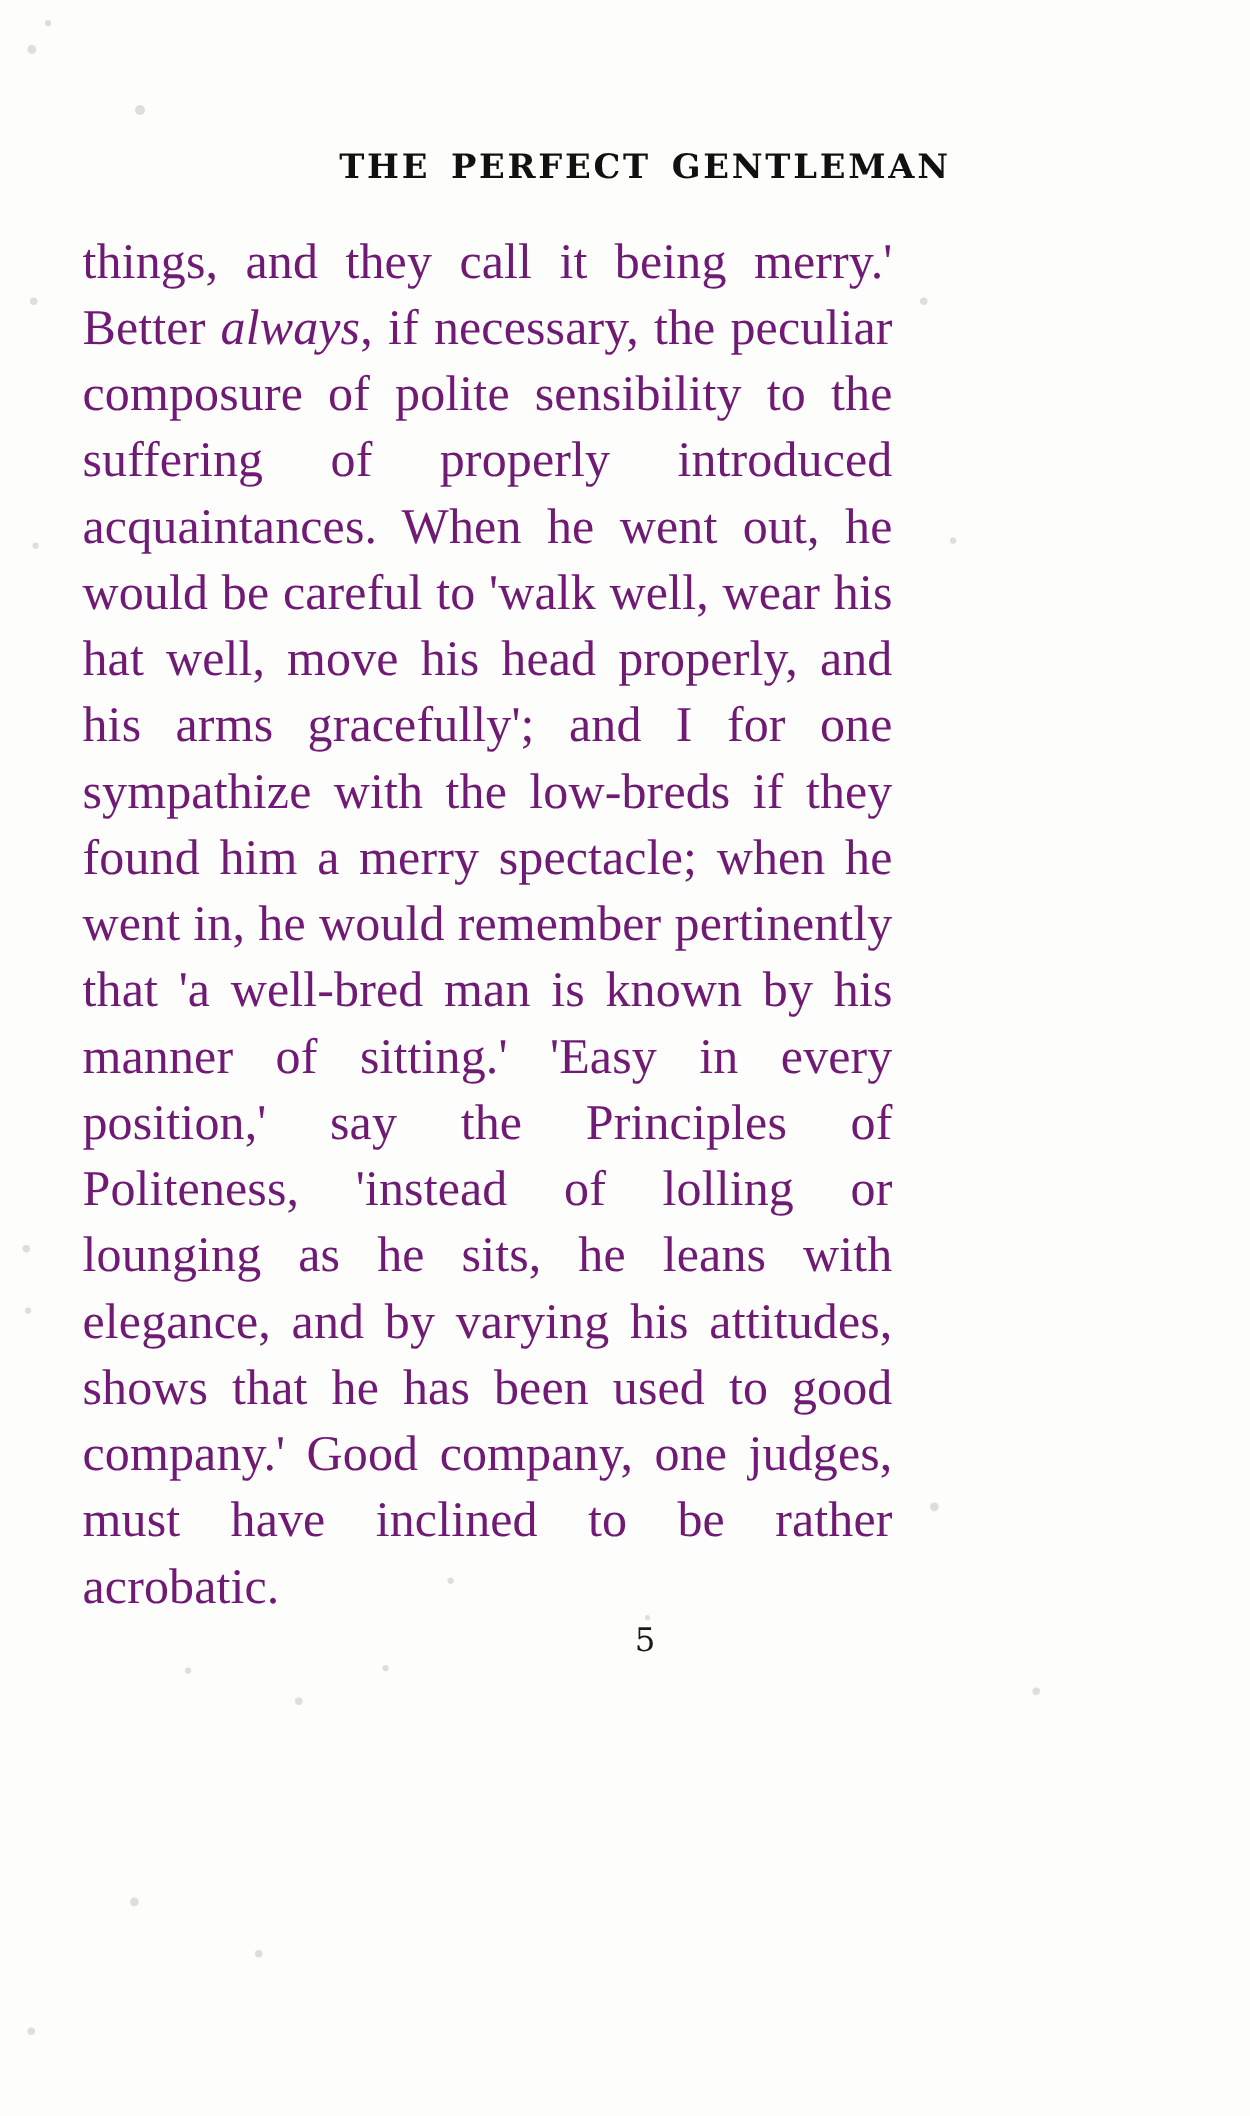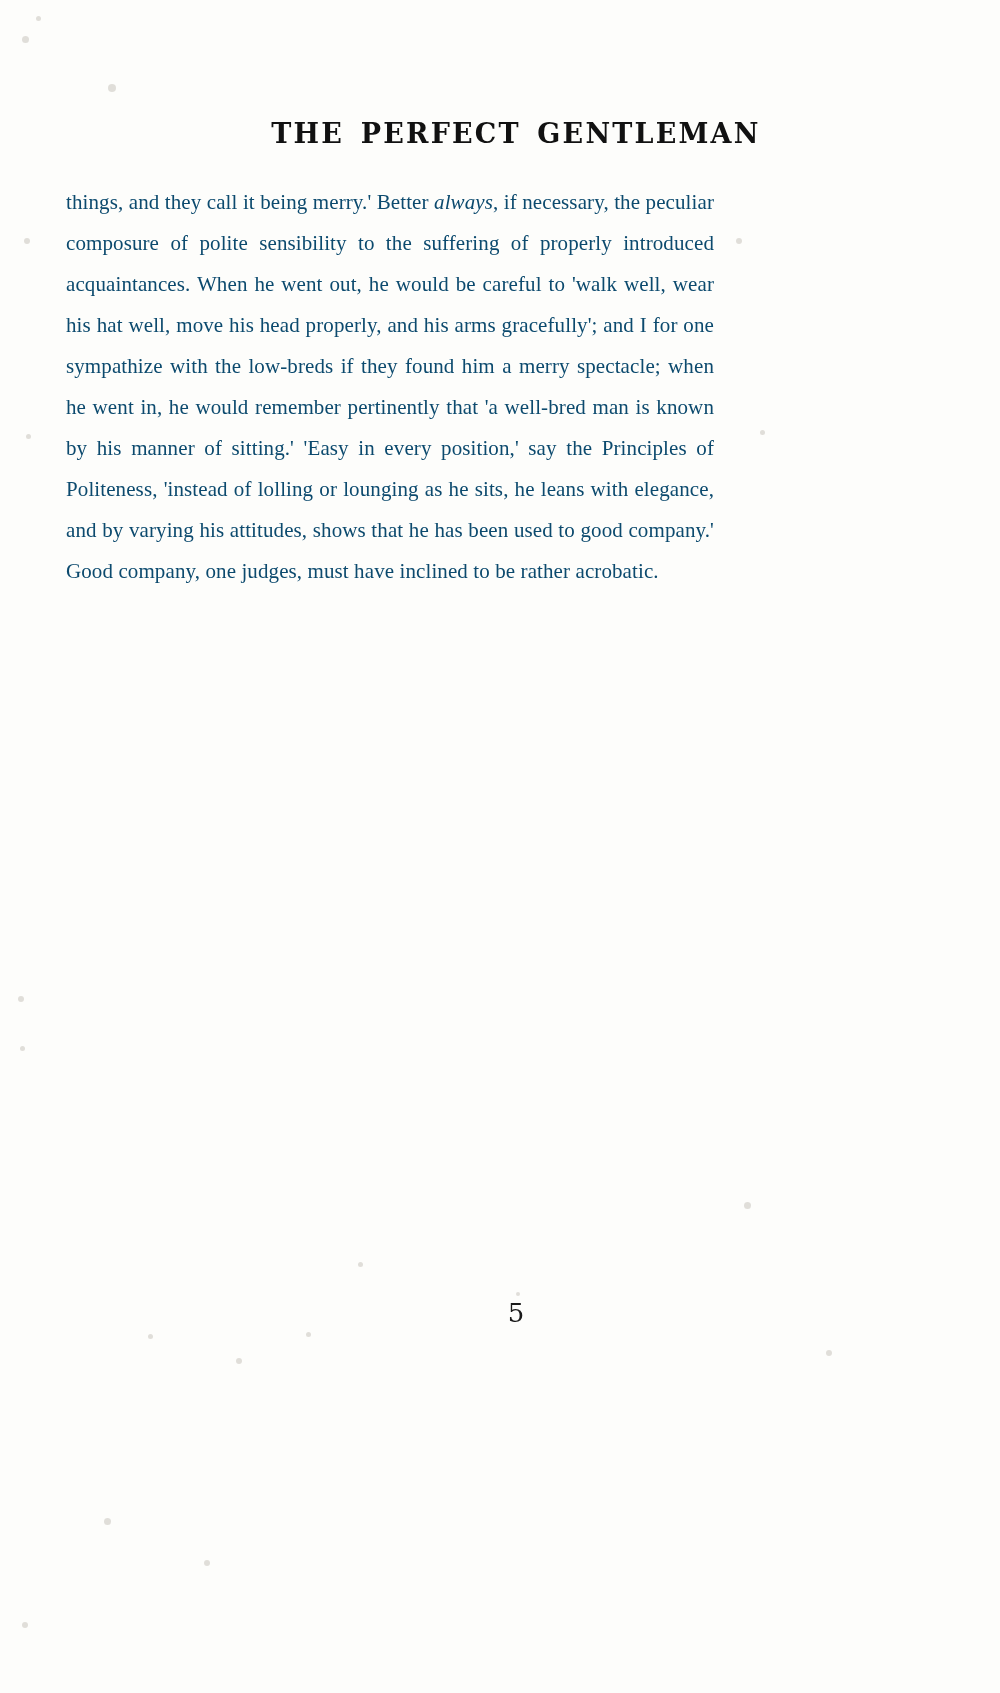--- a/index.html
+++ b/index.html
@@ -53,25 +53,25 @@
 
   .body-col {
     position: absolute;
     left: 50px;
     top: 182px;
     width: 648px;
   }
 
   .body-col p {
     margin: 0;
-    font-size: 21px;
-    line-height: 41px;
+    font-size: 40px;
+    line-height: 53px;
     text-align: justify;
     text-align-last: auto;
-    color: #0c4a6e;
+    color: #701a75;
     letter-spacing: 0.1px;
   }
   .body-col p.indent {
     text-indent: 34px;
   }
   .body-col p + p {
     margin-top: 0;
   }
 
   .folio {

